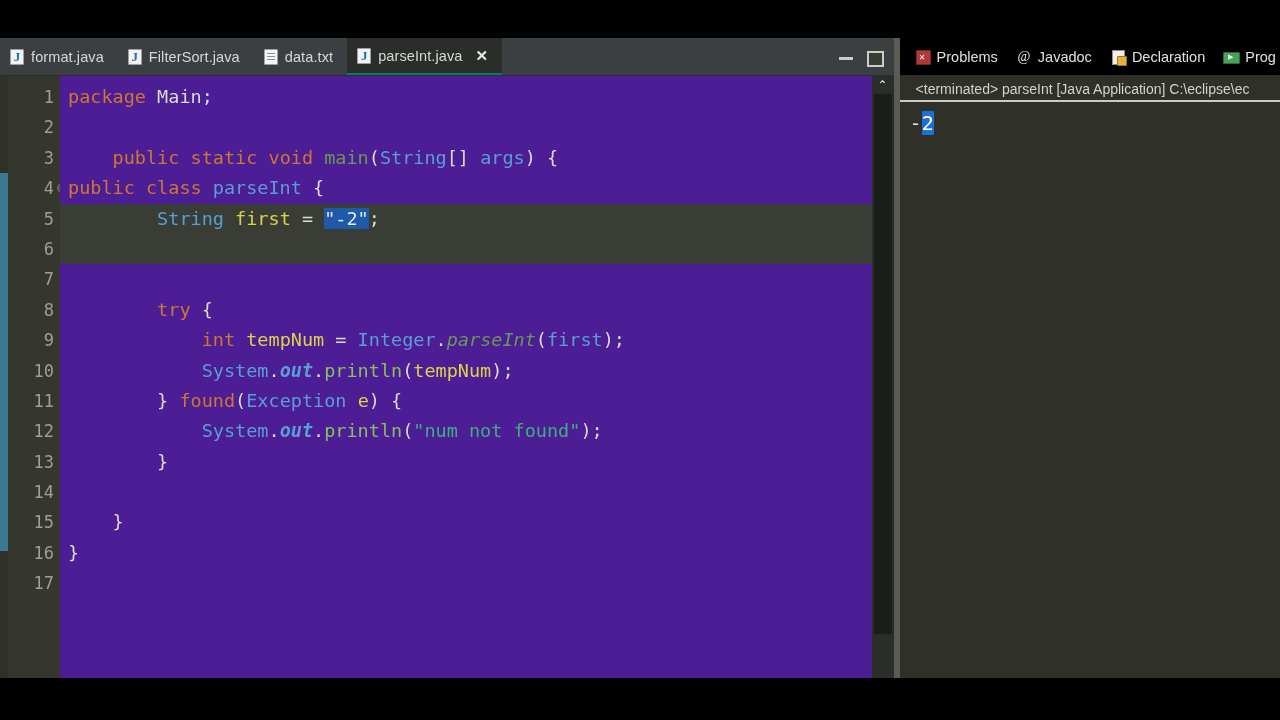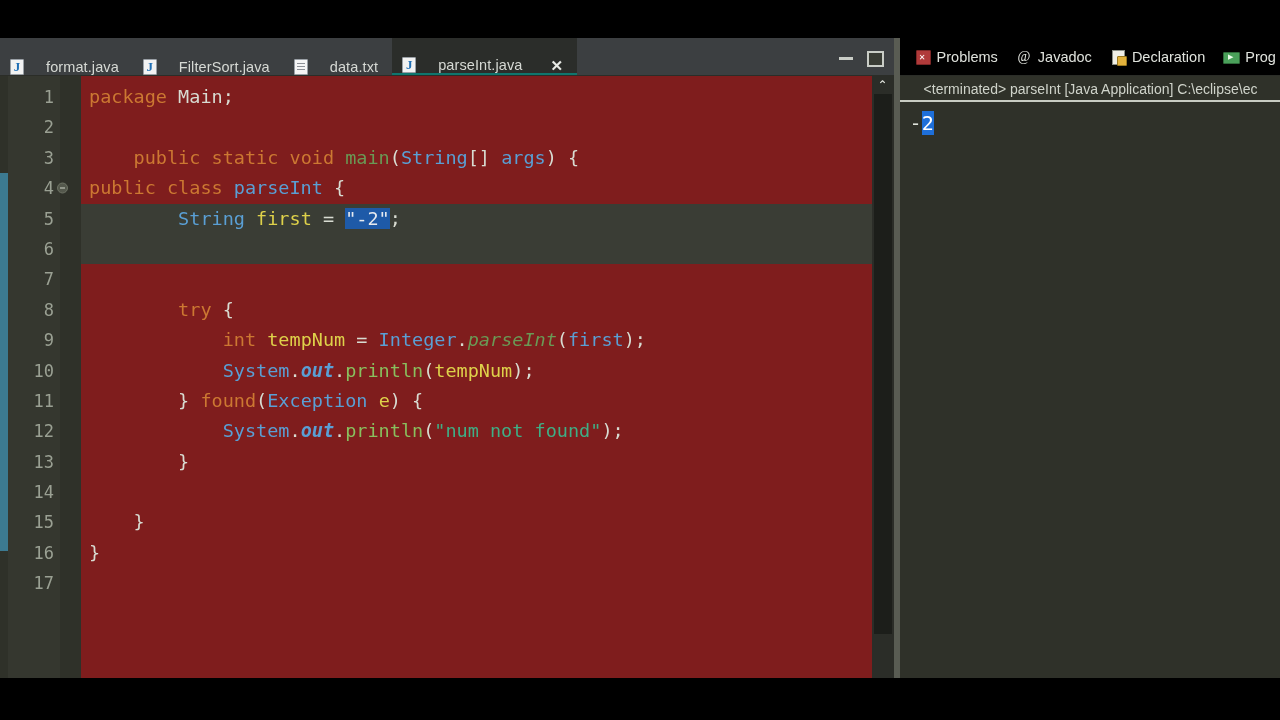--- a/index.html
+++ b/index.html
@@ -35,22 +35,22 @@
     height: 38px;
     background: #3c3f41;
     display: flex;
     align-items: stretch;
     position: relative;
     flex: 0 0 38px;
     border-bottom: 1px solid #2b2d28;
   }
   .tab {
     display: flex;
-    align-items: flex-end;
-    gap: 22px;
+    align-items: center;
+    gap: 7px;
     padding: 0 14px 0 10px;
     height: 100%;
     color: #d6d9d4;
     font-size: 14.5px;
     cursor: pointer;
     position: relative;
     white-space: nowrap;
   }
   .tab.active {
     background: #2b2d2a;
@@ -174,24 +174,23 @@
     content: "";
     position: absolute;
     left: 2px; right: 2px; top: 4px;
     height: 1px; background: #d0d4c8;
   }
 
   
   #code-area {
     flex: 1 1 auto;
     position: relative;
-    background: #7f1d1d;
+    background: #4c1d95;
     padding-top: 6px;
     overflow: hidden;
-    margin-left: 21px;
   }
   .cl {
     height: 30.4px;
     line-height: 30.4px;
     font-family: "DejaVu Sans Mono", monospace;
     font-size: 18.5px;
     white-space: pre;
     color: #d8dcd2;
     padding-left: 8px;
   }
@@ -322,21 +321,21 @@
     text-align: center; font-size: 7px; color: #eafbe9; line-height: 10px;
   }
 
   #console-header {
     flex: 0 0 26px;
     height: 26px;
     background: #2f3129;
     color: #cfd3ca;
     font-size: 14px;
     line-height: 26px;
-    padding-left: 24px;
+    padding-left: 16px;
     white-space: nowrap;
     overflow: hidden;
     border-bottom: 2px solid #c8ccc2;
   }
   #console-output {
     flex: 1 1 auto;
     background: #2f3129;
     padding: 8px 0 0 10px;
     overflow: hidden;
   }

